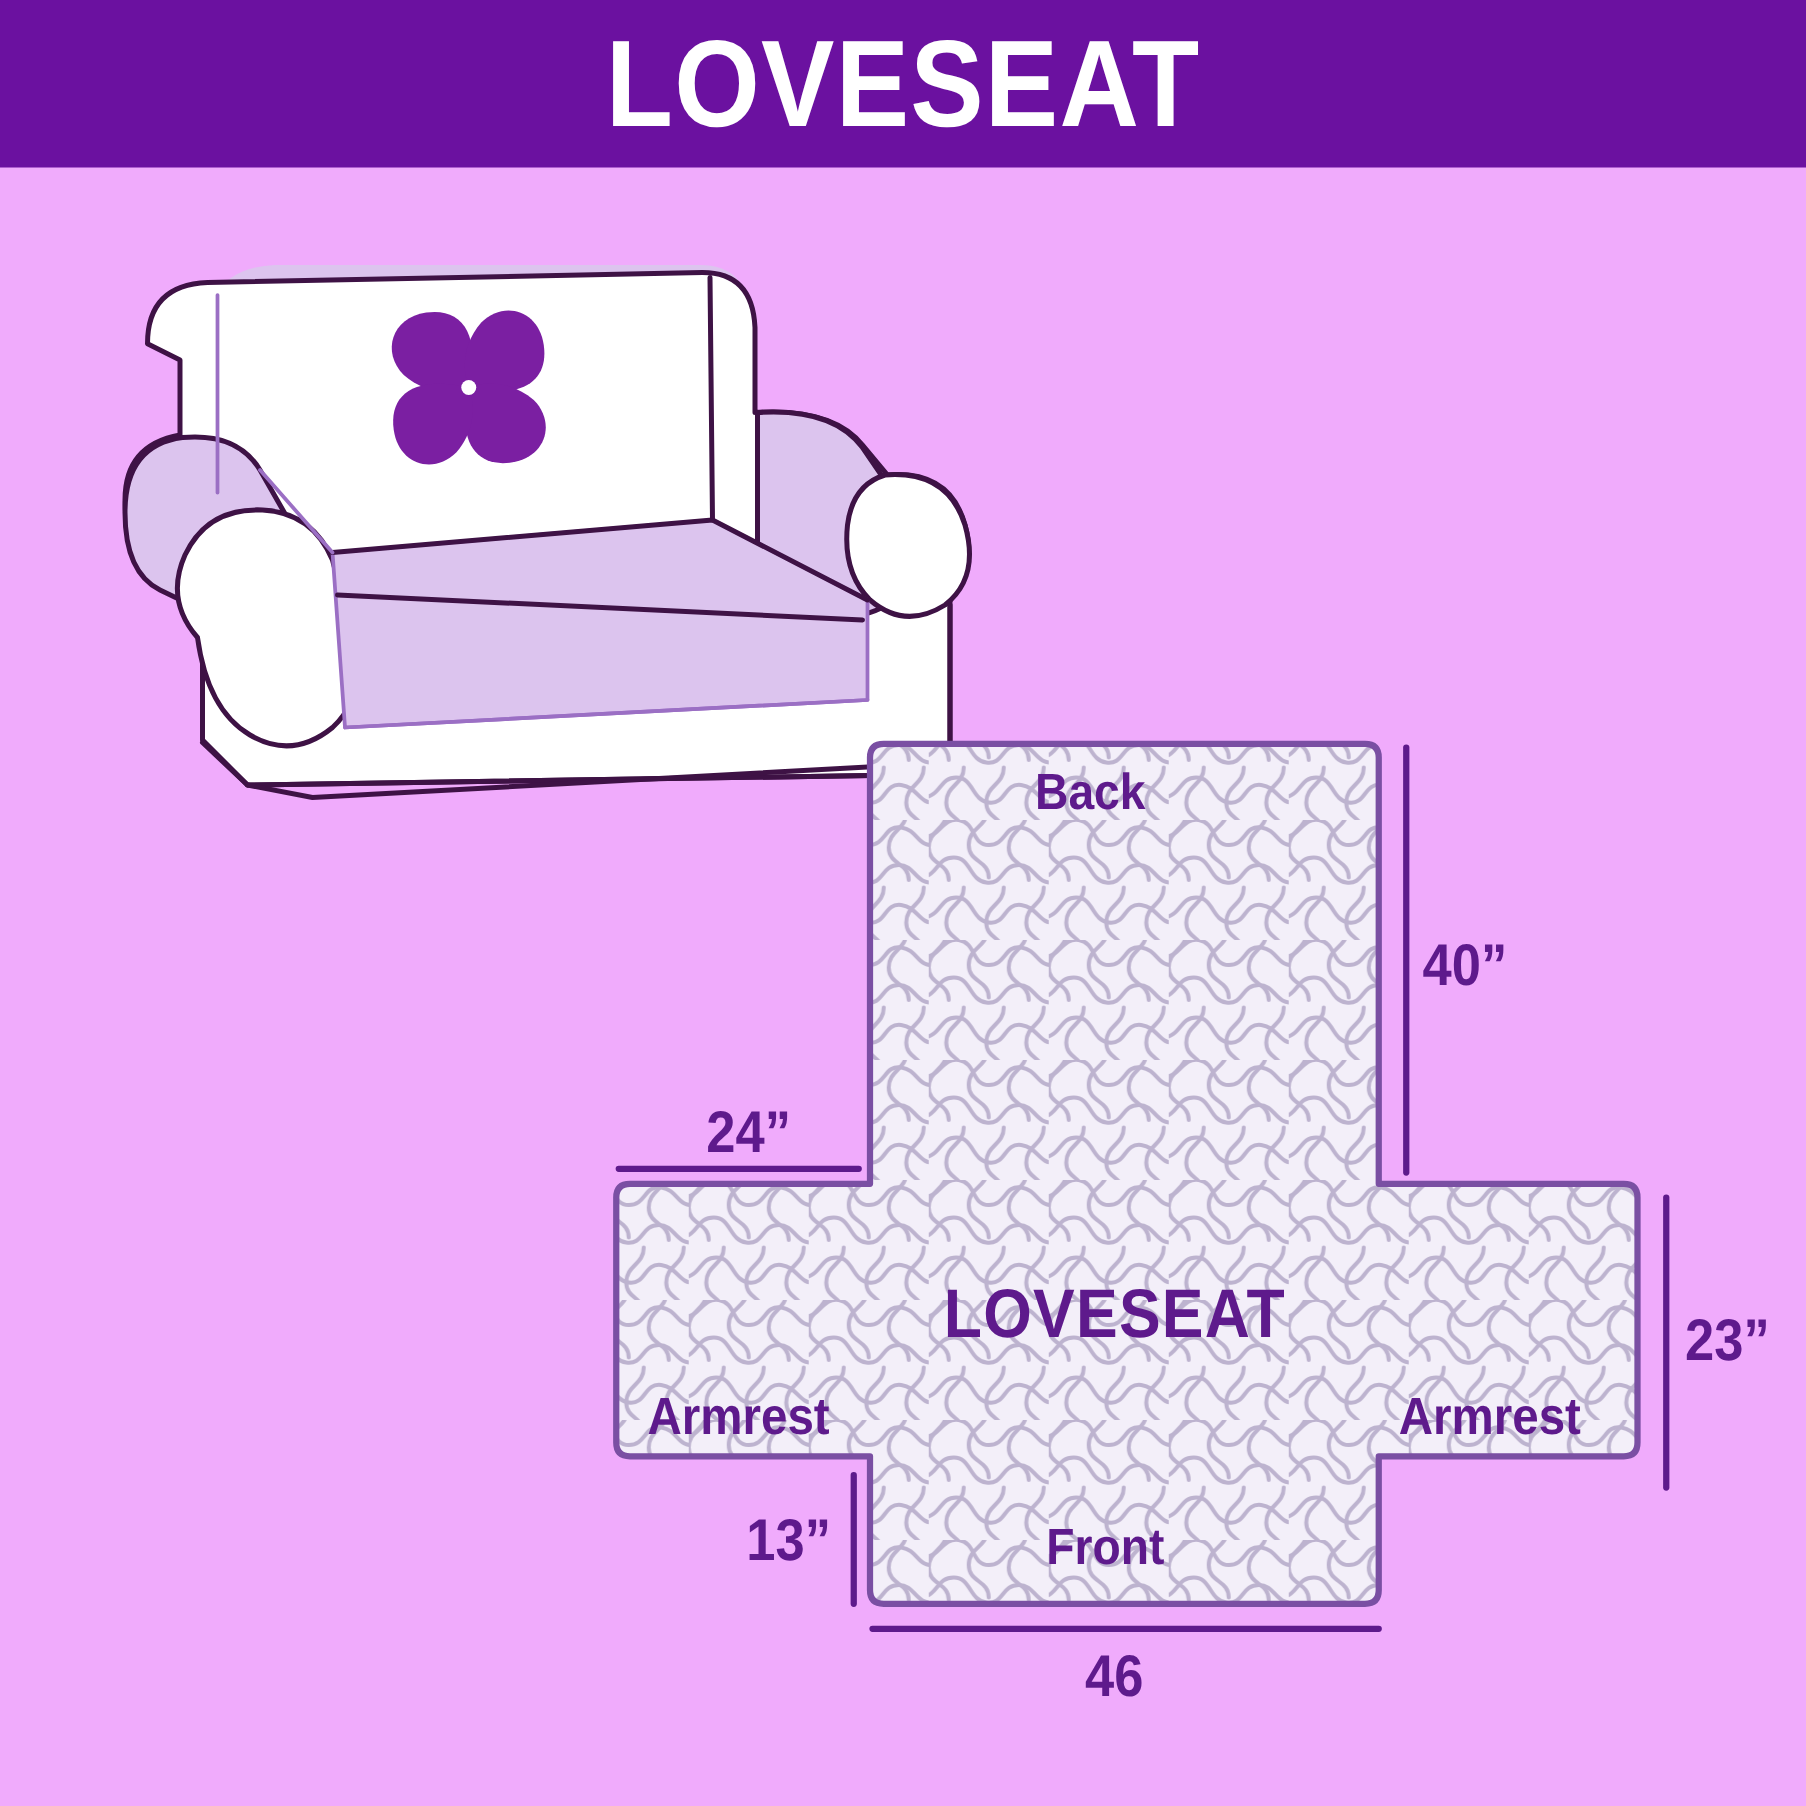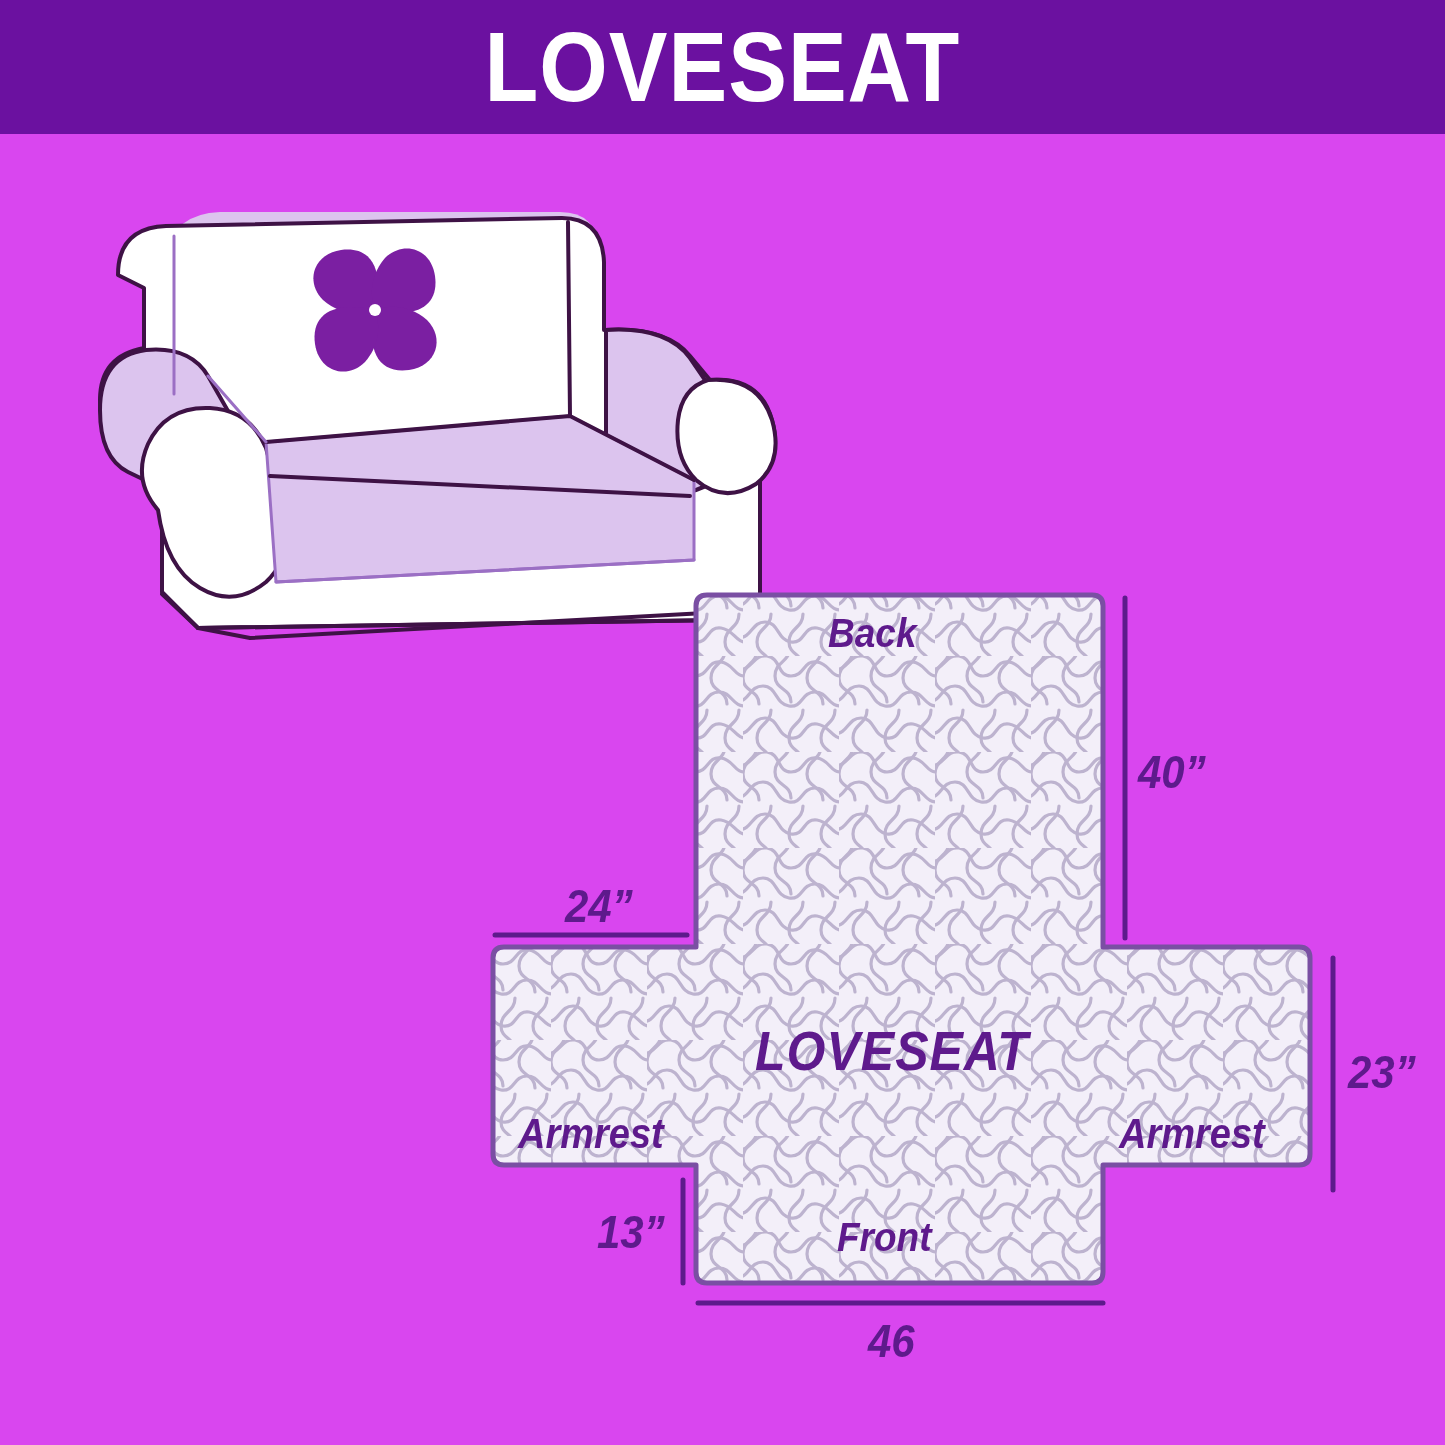--- a/index.html
+++ b/index.html
@@ -4,21 +4,21 @@
 <style>
   html, body {
     margin: 0;
     padding: 0;
     background: #ffffff;
   }
   #page {
     position: relative;
     width: 1445px;
     height: 1445px;
-    background: #d946ef;
+    background: #f0abfc;
     overflow: hidden;
     font-family: "Liberation Sans", sans-serif;
   }
 
   
   #header-banner {
     position: absolute;
     left: 0;
     top: 0;
     width: 1445px;
@@ -52,21 +52,20 @@
     height: 460px;
   }
 
   
   #pattern-diagram {
     position: absolute;
     left: 455px;
     top: 560px;
     width: 990px;
     height: 800px;
-    font-style: italic;
   }
 
   .diagram-label {
     position: absolute;
     color: #5E1A8C;
     font-family: "Liberation Sans", sans-serif;
     font-weight: bold;
     white-space: nowrap;
     transform: scaleY(1.1);
   }

